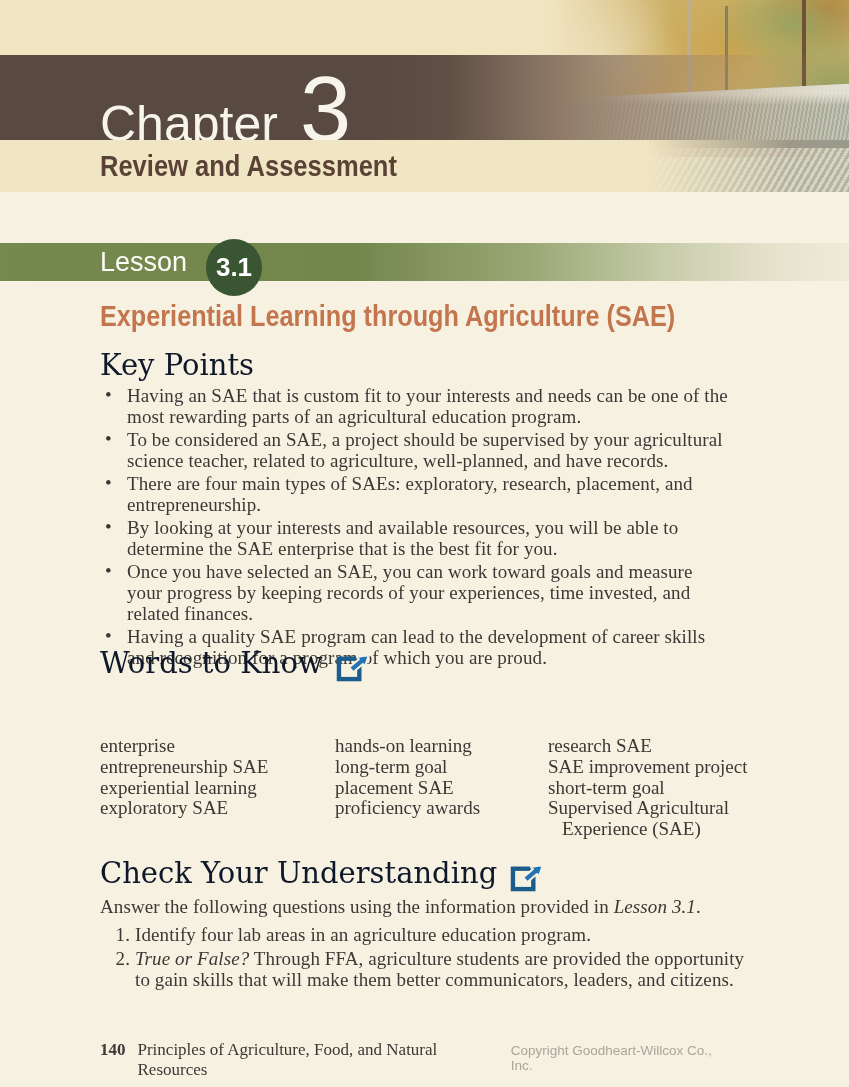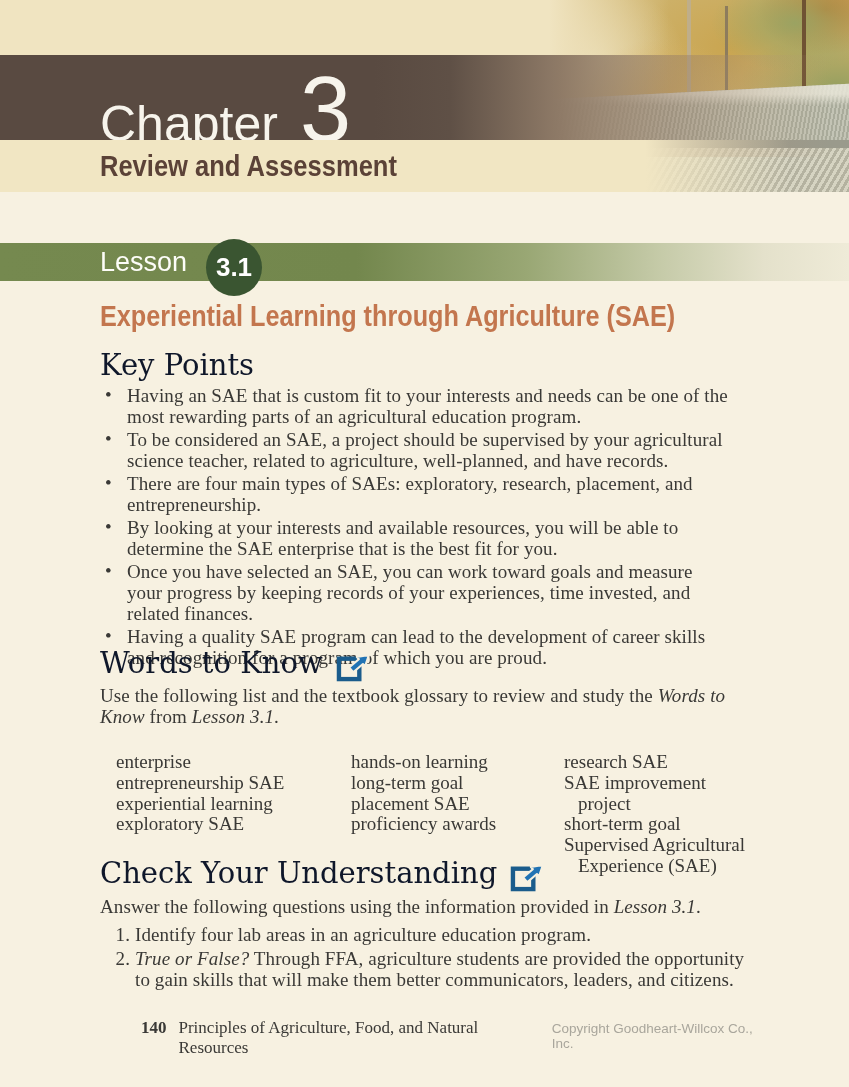--- a/index.html
+++ b/index.html
@@ -61,29 +61,29 @@
     font-size:29px;font-weight:400;color:#0f172a;display:flex;align-items:center;white-space:nowrap;}
   .ext-icon{margin-left:13px;transform:translateY(2px);}
   
   .bodytext{font-size:19px;line-height:20.8px;letter-spacing:.1px;}
   .intro{position:absolute;left:100px;width:662px;}
   .bullets{position:absolute;top:386px;left:100px;width:630px;list-style:none;margin:0;padding:0;}
   .bullets li{position:relative;padding-left:27px;margin-bottom:2.5px;}
   .bullets li::before{content:"\2022";position:absolute;left:5px;top:-1px;font-size:19px;}
   .cols{position:absolute;top:736px;left:0;width:849px;height:110px;}
   .col{position:absolute;top:0;}
-  .col ul{list-style:none;margin:16px;padding:0;}
+  .col ul{list-style:none;margin:0;padding:0;}
   .col li{font-size:19px;line-height:20.8px;padding-left:14px;text-indent:-14px;}
   .col1{left:100px;width:220px;} .col2{left:335px;width:200px;} .col3{left:548px;width:218px;}
   .questions{position:absolute;top:925px;left:100px;width:650px;list-style:none;margin:0;padding:0;}
   .questions li{position:relative;padding-left:35px;margin-bottom:3px;}
   .qnum{position:absolute;left:8px;width:22px;text-align:right;}
   .it{font-style:italic;}
   
-  .footer{position:absolute;top:1018px;left:100px;width:637px;display:flex;align-items:baseline;margin-left:41px;}
+  .footer{position:absolute;top:1040px;left:100px;width:637px;display:flex;align-items:baseline;}
   .pagenum{font-weight:700;font-size:17px;margin-right:12px;}
   .booktitle{font-size:17px;}
   .copyright{margin-left:auto;font-family:"Liberation Sans", sans-serif;font-size:13.5px;color:#a9a69c;}
 </style>
 </head>
 <body>
 
 <div class="page">
 
   <div class="header">
@@ -127,23 +127,20 @@
     <li>Having a quality SAE program can lead to the development of career skills and recognition for a program of which you are proud.</li>
   </ul>
 
   <div class="sec-head" style="top:646px;">
     <span>Words to Know</span>
     <svg class="ext-icon" width="35" height="33" viewBox="0 0 36 34">
       <rect x="3" y="10" width="21" height="21" fill="none" stroke="#1a5c8c" stroke-width="4.5"></rect>
       <path d="M21.4 8.1 L34 6 L29.8 18.1 L27.7 15.5 L17.7 23.9 L13.5 18.9 L23.5 10.6 Z" fill="#2173b4" stroke="#f7f1e1" stroke-width="2.2" stroke-linejoin="round"></path>
     </svg>
   </div>
-  <div class="intro bodytext" style="top:686px;">
-    <span>Use the following list and the textbook glossary to review and study the </span><span class="it">Words to Know</span><span> from </span><span class="it">Lesson 3.1</span><span>.</span>
-  </div>
   <div class="cols">
     <div class="col col1">
       <ul>
         <li>enterprise</li>
         <li>entrepreneurship SAE</li>
         <li>experiential learning</li>
         <li>exploratory SAE</li>
       </ul>
     </div>
     <div class="col col2">

